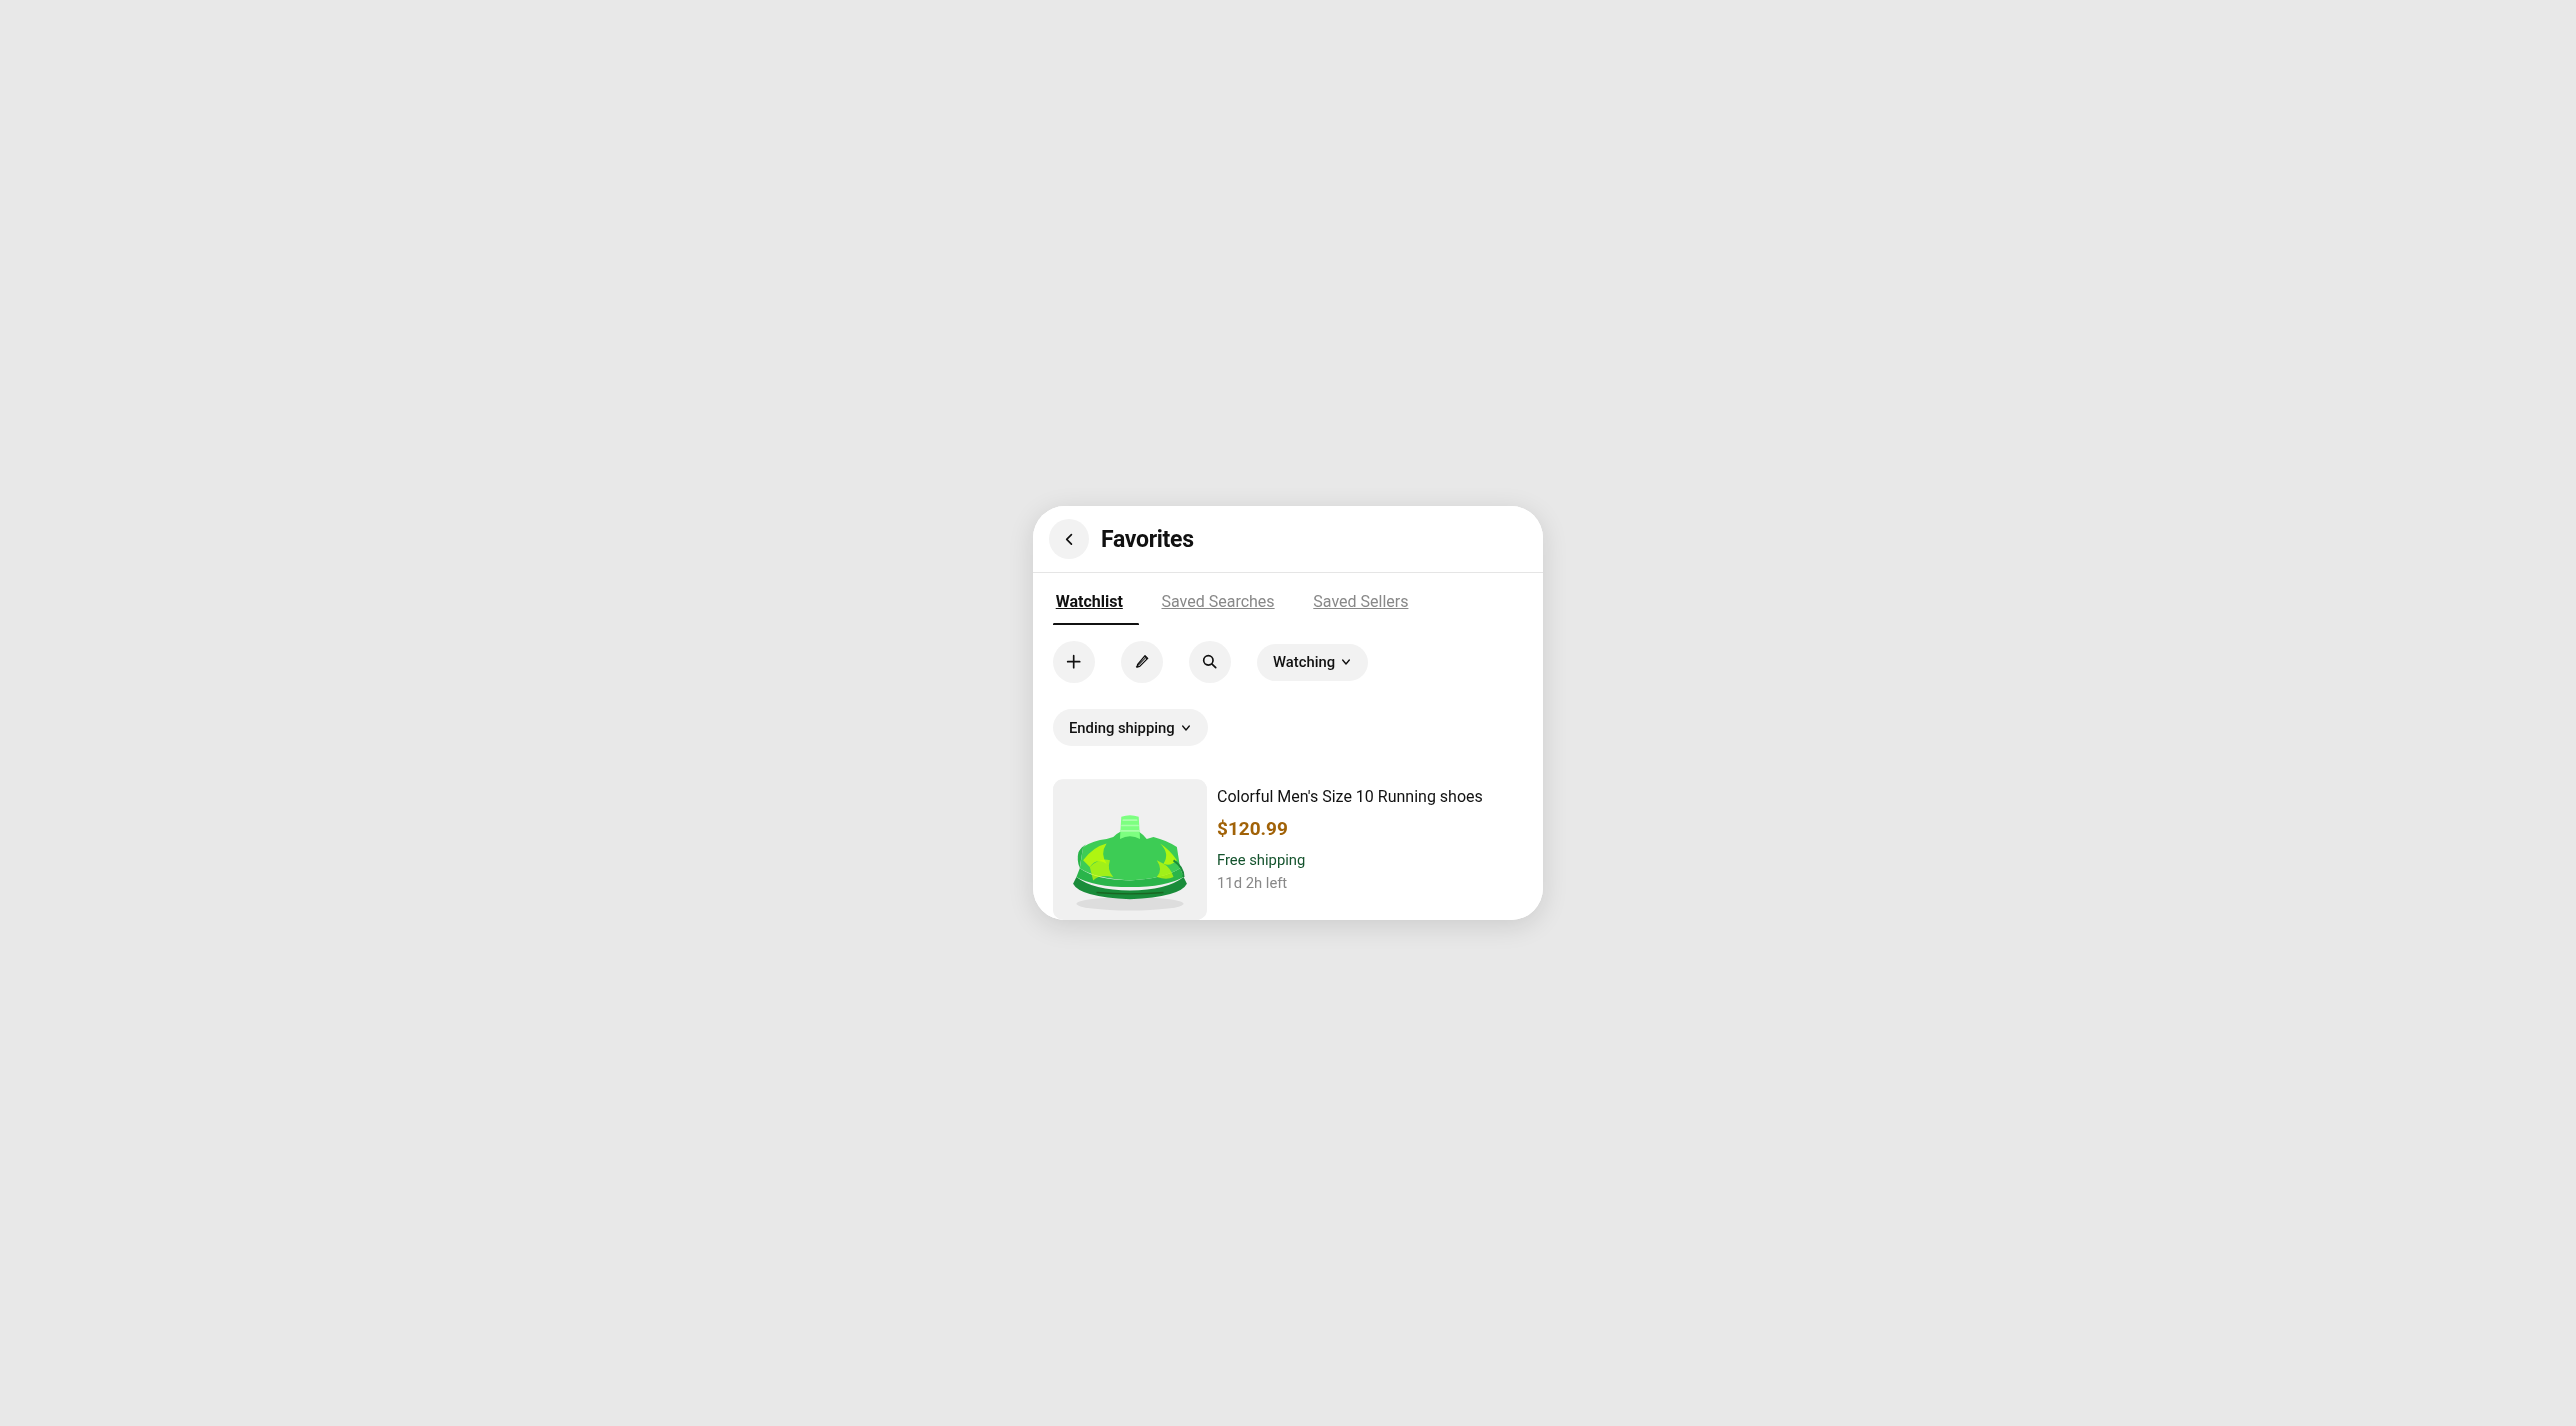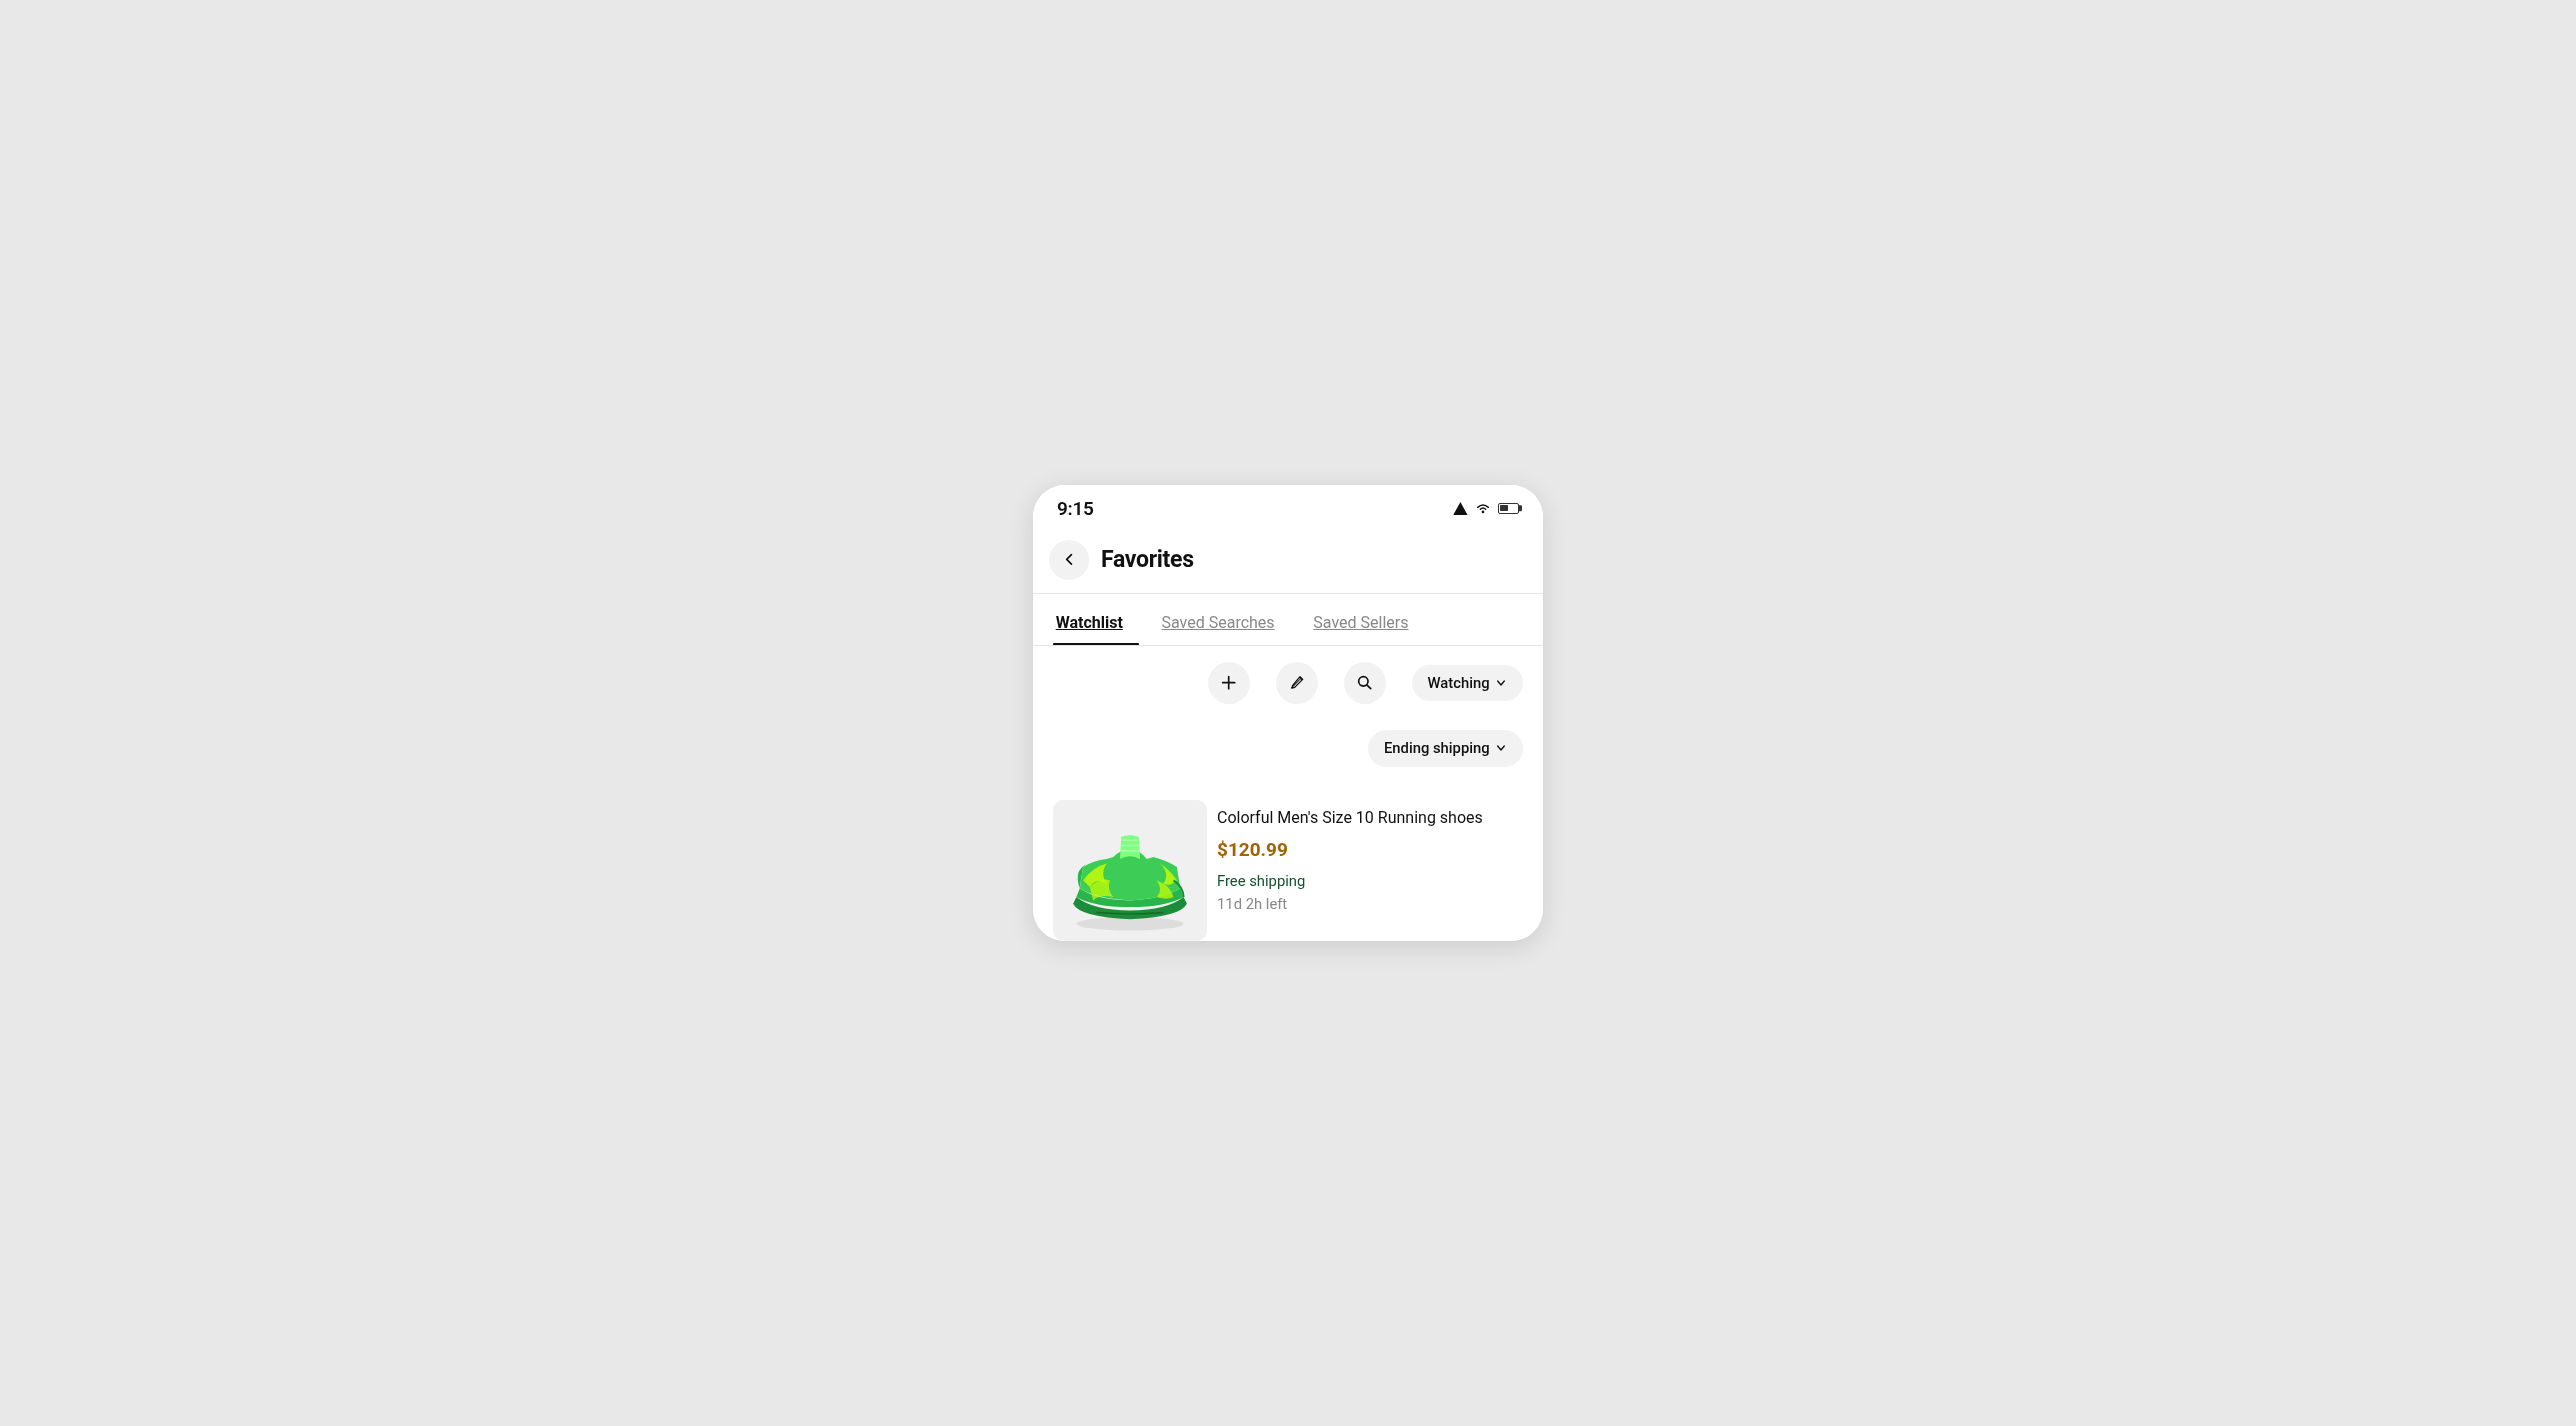--- a/index.html
+++ b/index.html
@@ -166,21 +166,20 @@
     }
 
     
     .toolbar {
       display: flex;
       align-items: center;
       padding: 16px 20px;
       gap: 26px;
       background: #fff;
       flex-wrap: wrap;
-      justify-content: flex-end;
     }
 
     .icon-btn {
       width: 42px;
       height: 42px;
       border-radius: 50%;
       background: #f2f2f2;
       display: flex;
       align-items: center;
       justify-content: center;
@@ -267,40 +266,20 @@
     .product-time {
       font-size: 14.8px;
       color: #888;
     }
   </style>
 </head>
 <body>
 
 <div class="phone-frame">
 
-  <div class="status-bar">
-    <span class="status-time">9:15</span>
-    <div class="status-icons">
-
-      <svg class="signal-icon" viewBox="0 0 22 20" fill="none">
-        <polygon points="0,20 11,0 22,20" fill="#111"></polygon>
-      </svg>
-
-      <svg class="wifi-icon" viewBox="0 0 24 18" fill="none">
-        <path d="M12 14 Q12 14 12 14" stroke="#111" stroke-width="2.5" stroke-linecap="round"></path>
-        <path d="M8 11 Q12 7 16 11" stroke="#111" stroke-width="2.2" stroke-linecap="round" fill="none"></path>
-        <path d="M4 8 Q12 1 20 8" stroke="#111" stroke-width="2.2" stroke-linecap="round" fill="none"></path>
-        <circle cx="12" cy="15" r="2" fill="#111"></circle>
-      </svg>
-
-      <div class="battery-icon">
-        <div class="battery-fill"></div>
-      </div>
-    </div>
-  </div>
 
   <div class="header">
     <div class="back-btn">
       <svg viewBox="0 0 22 22" fill="none">
         <path d="M14 4L7 11L14 18" stroke="#111" stroke-width="2.5" stroke-linecap="round" stroke-linejoin="round"></path>
       </svg>
     </div>
     <span class="page-title">Favorites</span>
   </div>
 

